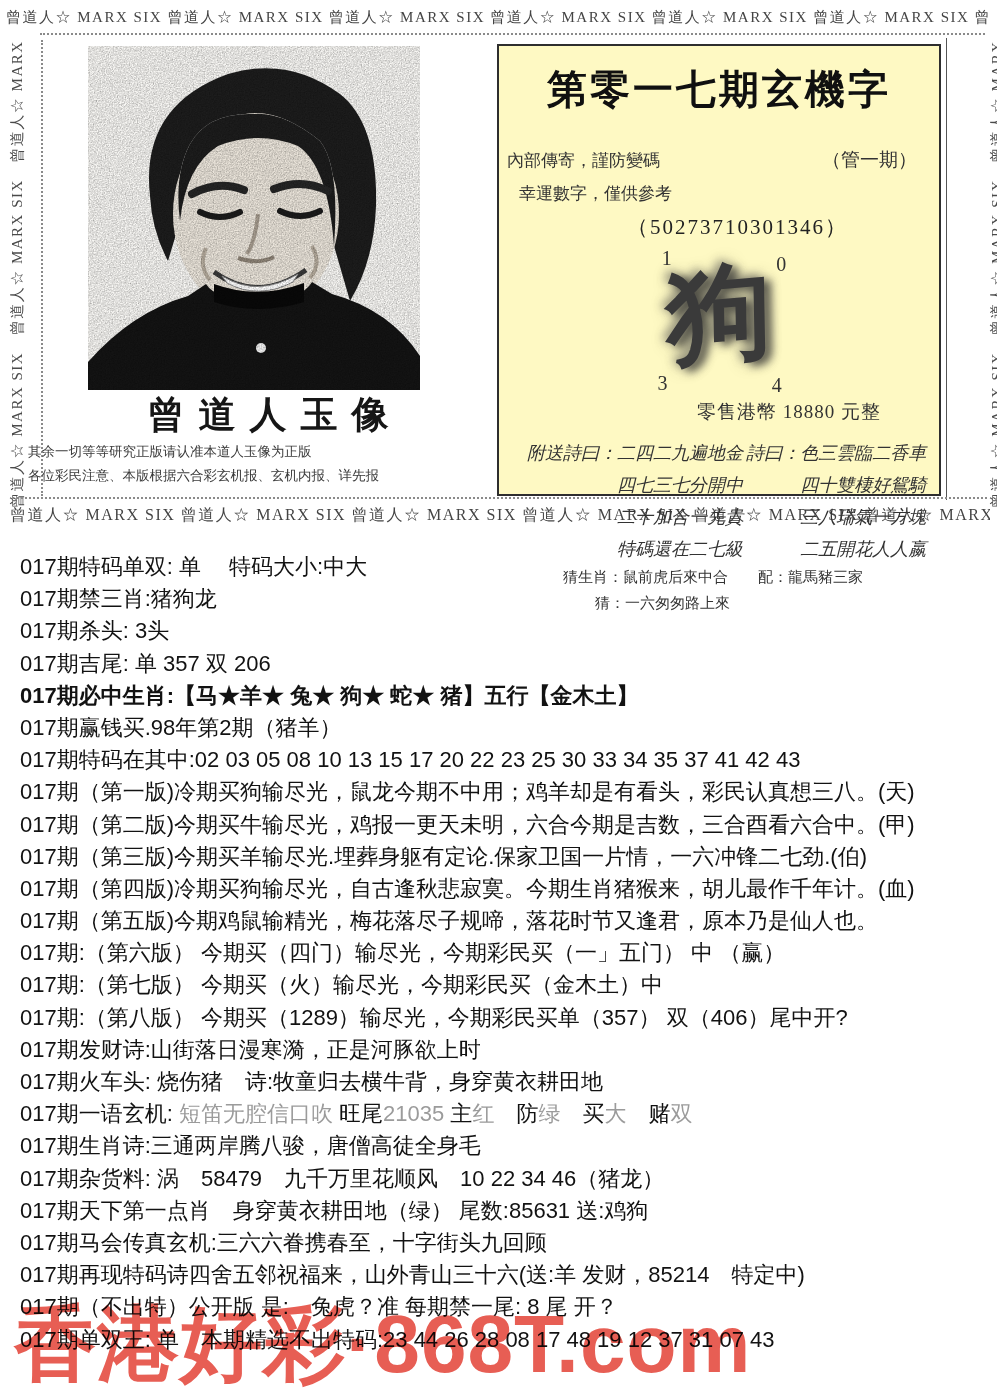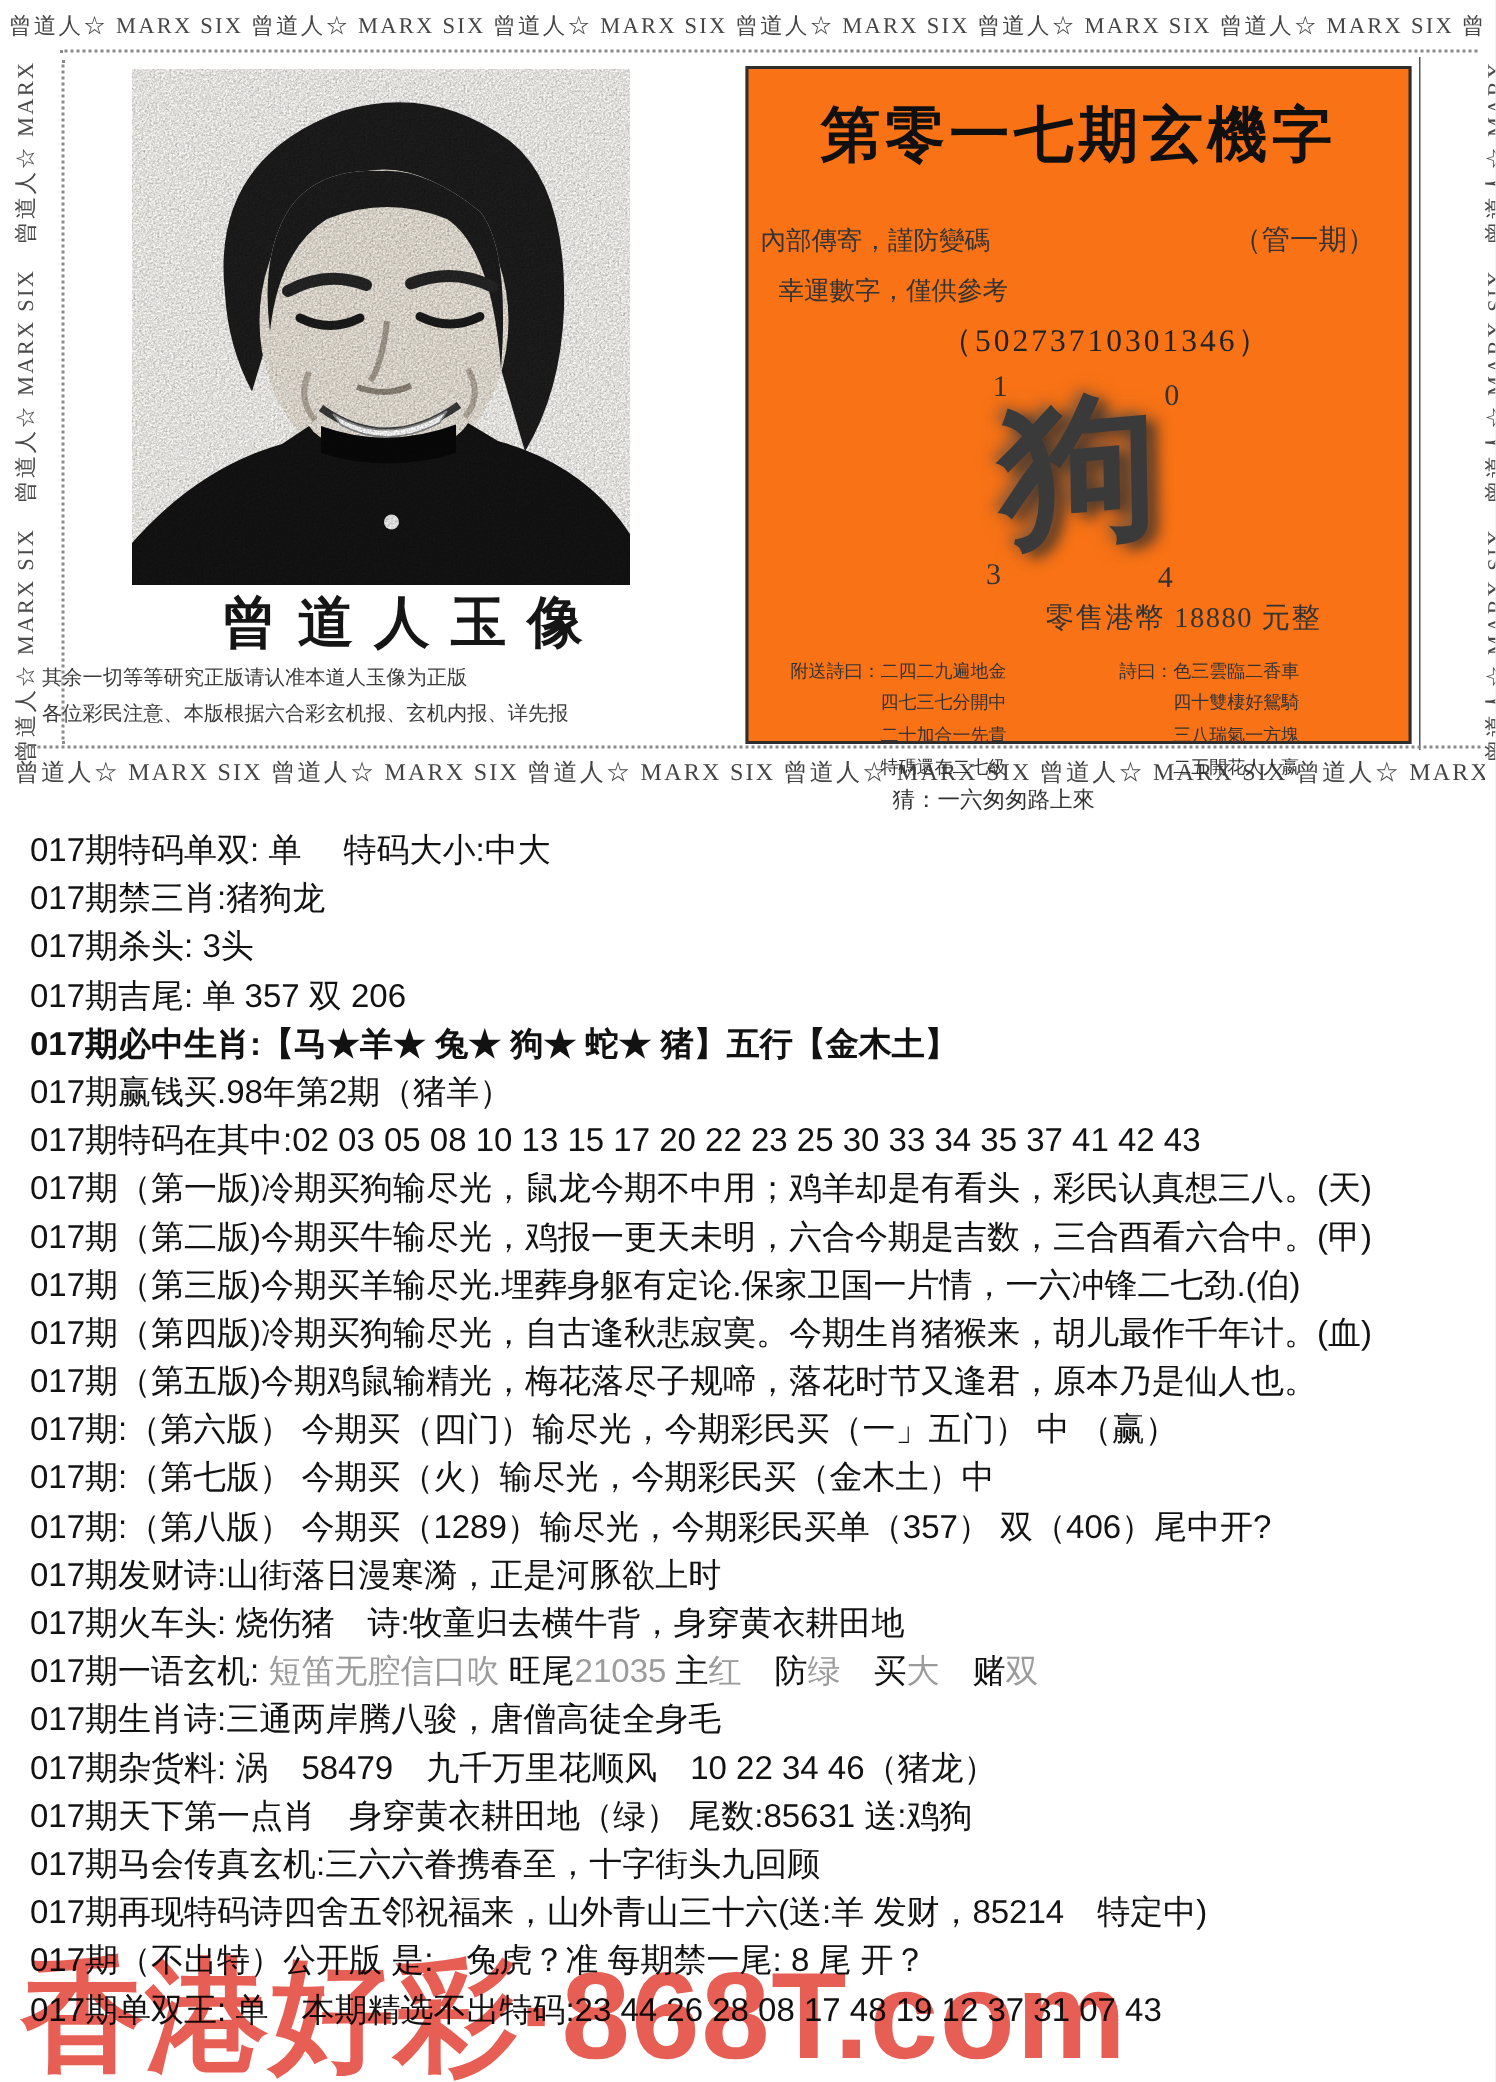--- a/index.html
+++ b/index.html
@@ -25,38 +25,38 @@
   
   .portrait{position:absolute;left:88px;top:46px;width:332px;height:344px;}
   .caption{position:absolute;left:60px;top:390px;width:430px;text-align:center;
            font-family:"Liberation Serif",serif;font-weight:bold;font-size:37px;
            letter-spacing:14px;color:#161616;}
   .notes{position:absolute;left:28px;top:440px;width:460px;
          font-family:"Liberation Serif",serif;font-size:13.5px;line-height:1.75;color:#3a3a3a;}
 
   
   .info-box{position:absolute;left:497px;top:44px;width:444px;height:452px;
-            border:2px solid #2e2e2e;background:#f97316;box-sizing:border-box;
+            border:2px solid #2e2e2e;background:#fef9c3;box-sizing:border-box;
             font-family:"Liberation Serif",serif;color:#222;}
   .ib-title{margin-top:16px;text-align:center;font-family:"Liberation Sans",sans-serif;
             font-weight:900;font-size:40px;letter-spacing:3px;color:#101010;}
   .ib-warn{display:flex;justify-content:space-between;align-items:baseline;
            padding:0 22px 0 8px;margin-top:30px;font-size:17px;color:#333;}
   .ib-warn-right{font-size:19px;}
   .ib-lucky{padding:0 20px;margin-top:9px;font-size:17px;color:#333;}
   .ib-numbers{text-align:center;margin-top:8px;font-size:21px;letter-spacing:2px;color:#222;margin-left:37px;}
   .dog-zone{position:relative;height:152px;margin-top:4px;}
   .dog-char{position:absolute;left:50%;top:46%;transform:translate(-50%,-50%) rotate(-5deg) skewX(-4deg);
             font-size:106px;font-weight:bold;color:#3a3a3a;line-height:1;
             text-shadow:7px 4px 9px rgba(45,45,45,.75),-4px -3px 8px rgba(80,80,80,.45),0 0 16px rgba(60,60,60,.35);}
   .corner-num{position:absolute;font-size:20px;color:#333;}
   .cn-tl{left:37%;top:2px;}  .cn-tr{left:63%;top:8px;}
   .cn-bl{left:36%;bottom:2px;} .cn-br{left:62%;bottom:0px;}
   .ib-price{text-align:right;padding-right:58px;font-size:19px;letter-spacing:1px;color:#333;margin-top:2px;}
-  .ib-poem{display:flex;margin-top:12px;padding:0 6px 0 28px;font-size:12px;line-height:1.78;color:#333;}
+  .ib-poem{display:flex;margin-top:12px;padding:0 6px 0 28px;font-size:18px;line-height:1.78;color:#333;font-style:italic;}
   .poem-col-left{width:54%;}
   .poem-col-right{width:46%;}
   .poem-line{white-space:nowrap;}
   .indent-l{padding-left:5em;}
   .indent-r{padding-left:3em;}
   .ib-footer1{padding-left:64px;font-size:15px;color:#333;line-height:1.7;}
   .ib-footer2{padding-left:96px;font-size:15px;color:#333;line-height:1.6;}
 
   
   .body-wrap{position:absolute;left:20px;top:552px;width:970px;}
@@ -148,20 +148,21 @@
           <div class="poem-line indent-l">二十加合一先貴</div>
           <div class="poem-line indent-l">特碼還在二七級</div>
         </div>
       <div class="poem-col-right" id="poem-right">
           <div class="poem-line">詩曰：色三雲臨二香車</div>
           <div class="poem-line indent-r">四十雙棲好鴛騎</div>
           <div class="poem-line indent-r">三八瑞氣一方塊</div>
           <div class="poem-line indent-r">二五開花人人嬴</div>
         </div>
     </div>
+    <div class="ib-footer1">猜生肖：鼠前虎后來中合　　配：龍馬豬三家</div>
     <div class="ib-footer2">猜：一六匆匆路上來</div>
   </div>
 
   <div class="body-wrap" id="body-lines">
       <div class="body-line"><span>017期特码单双: 单　 特码大小:中大</span></div>
       <div class="body-line"><span>017期禁三肖:猪狗龙</span></div>
       <div class="body-line"><span>017期杀头: 3头</span></div>
       <div class="body-line"><span>017期吉尾: 单 357 双 206</span></div>
       <div class="body-line bold"><span>017期必中生肖:【马★羊★ 兔★ 狗★ 蛇★ 猪】五行【金木土】</span></div>
       <div class="body-line"><span>017期赢钱买.98年第2期（猪羊）</span></div>

